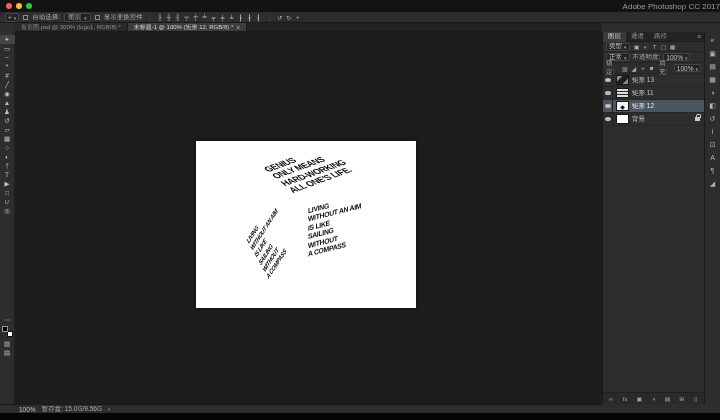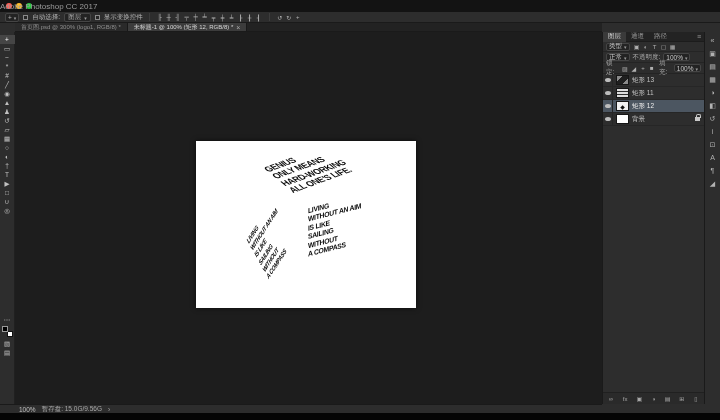--- a/index.html
+++ b/index.html
@@ -5,21 +5,21 @@
   *{margin:0;padding:0;box-sizing:border-box;}
   html,body{width:720px;height:420px;overflow:hidden;background:#000;}
   body{font-family:"Liberation Sans","DejaVu Sans",sans-serif;color:#c8c8c8;}
   #app{position:relative;width:720px;height:420px;background:#2d2d2d;overflow:hidden;}
 
   
   .titlebar{position:absolute;top:0;left:0;right:0;height:12px;background:#131313;z-index:30;}
   .traffic{position:absolute;left:6px;top:3px;display:flex;gap:4px;}
   .traffic span{width:6px;height:6px;border-radius:50%;display:inline-block;}
   .tl-close{background:#ff5f56;} .tl-min{background:#ffbd2e;} .tl-zoom{background:#27c93f;}
-  .app-title{position:absolute;left:0;right:0;top:2px;text-align:left;font-size:8px;color:#9b9b9b;}
+  .app-title{position:absolute;left:0;right:0;top:2px;text-align:right;font-size:8px;color:#9b9b9b;}
 
   
   .optionsbar{position:absolute;top:12px;left:0;right:0;height:11px;background:#2d2d2d;border-bottom:1px solid #1a1a1a;display:flex;align-items:center;gap:4px;font-size:6.5px;color:#b5b5b5;padding:0 5px;z-index:25;}
   .opt-toolbadge{display:inline-flex;align-items:center;gap:2px;background:#232323;border:1px solid #454545;border-radius:2px;padding:0 2px;height:9px;font-size:6.5px;}
   .checkbox{width:5px;height:5px;border:1px solid #8a8a8a;display:inline-block;background:#262626;}
   .sel{display:inline-flex;align-items:center;gap:3px;background:#232323;border:1px solid #454545;border-radius:2px;padding:0 3px;height:9px;}
   .vdiv{width:1px;height:8px;background:#1c1c1c;border-right:1px solid #3d3d3d;margin:0 2px;}
   .optbar-icons{display:flex;align-items:center;gap:1px;}
   .opt-icon{width:8px;height:9px;display:inline-flex;align-items:center;justify-content:center;font-size:6px;color:#b0b0b0;}
   .i-chev::before{content:"▾";font-size:5px;color:#9a9a9a;}

